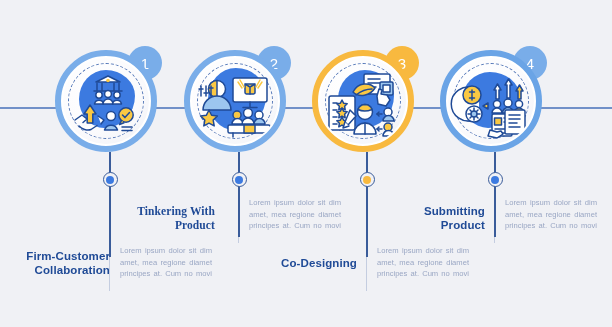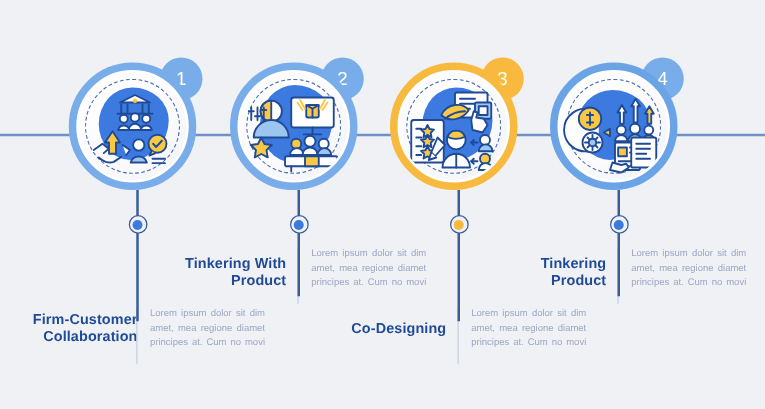--- a/index.html
+++ b/index.html
@@ -176,21 +176,21 @@
           <rect x="52" y="67" width="11" height="8" fill="#fac843"></rect>
           <path d="M41 75 v4 M73 75 v4"></path>
         </g>
       </svg>
       <div class="dash" style="left:5px;top:5px;width:76px;height:76px;"></div>
     </div>
     <div class="stem" style="left:238.3px;top:152px;width:1.4px;height:85px;"></div>
     <div class="dot-outer" style="left:231.5px;top:172px;"></div>
     <div class="dot-inner" style="left:235px;top:175.5px;background:#3c7ae0;"></div>
 
-    <div class="title" style="left:134px;top:205px;width:95px;">Tinkering With Product</div>
+    <div class="title" style="left:120px;top:205px;width:95px;font-family:Liberation Serif, serif;">Tinkering With Product</div>
     <div class="divider" style="left:238px;top:199px;height:44px;"></div>
     <div class="desc" style="left:249px;top:197px;width:92px;">Lorem ipsum dolor sit dim amet, mea regione diamet principes at. Cum no movi</div>
   </div>
 
   <div class="node">
     <div class="badge" style="left:385px;top:46px;width:34px;height:34px;background:#f8b93f;font-size:15px;">
       <span>3</span>
     </div>
     <div class="ring" style="left:312px;top:50px;width:102px;height:102px;border:6px solid #f8b93f;"></div>
     <div class="ring-inner" style="left:320px;top:58px;width:86px;height:86px;">
@@ -279,18 +279,18 @@
 
           <path d="M42 72 l7 2 l4 -1 l2 3 l-6 4 l-9 -2 z" fill="#fff"></path>
         </g>
       </svg>
       <div class="dash" style="left:5px;top:5px;width:76px;height:76px;"></div>
     </div>
     <div class="stem" style="left:494.3px;top:152px;width:1.4px;height:85px;"></div>
     <div class="dot-outer" style="left:487.5px;top:172px;"></div>
     <div class="dot-inner" style="left:491px;top:175.5px;background:#3c7ae0;"></div>
 
-    <div class="title" style="left:390px;top:205px;width:95px;">Tinkering Product</div>
+    <div class="title" style="left:390px;top:205px;width:95px;">Submitting Product</div>
     <div class="divider" style="left:494px;top:199px;height:44px;"></div>
     <div class="desc" style="left:505px;top:197px;width:92px;">Lorem ipsum dolor sit dim amet, mea regione diamet principes at. Cum no movi</div>
   </div>
 
 </div>
 
 </body></html>

